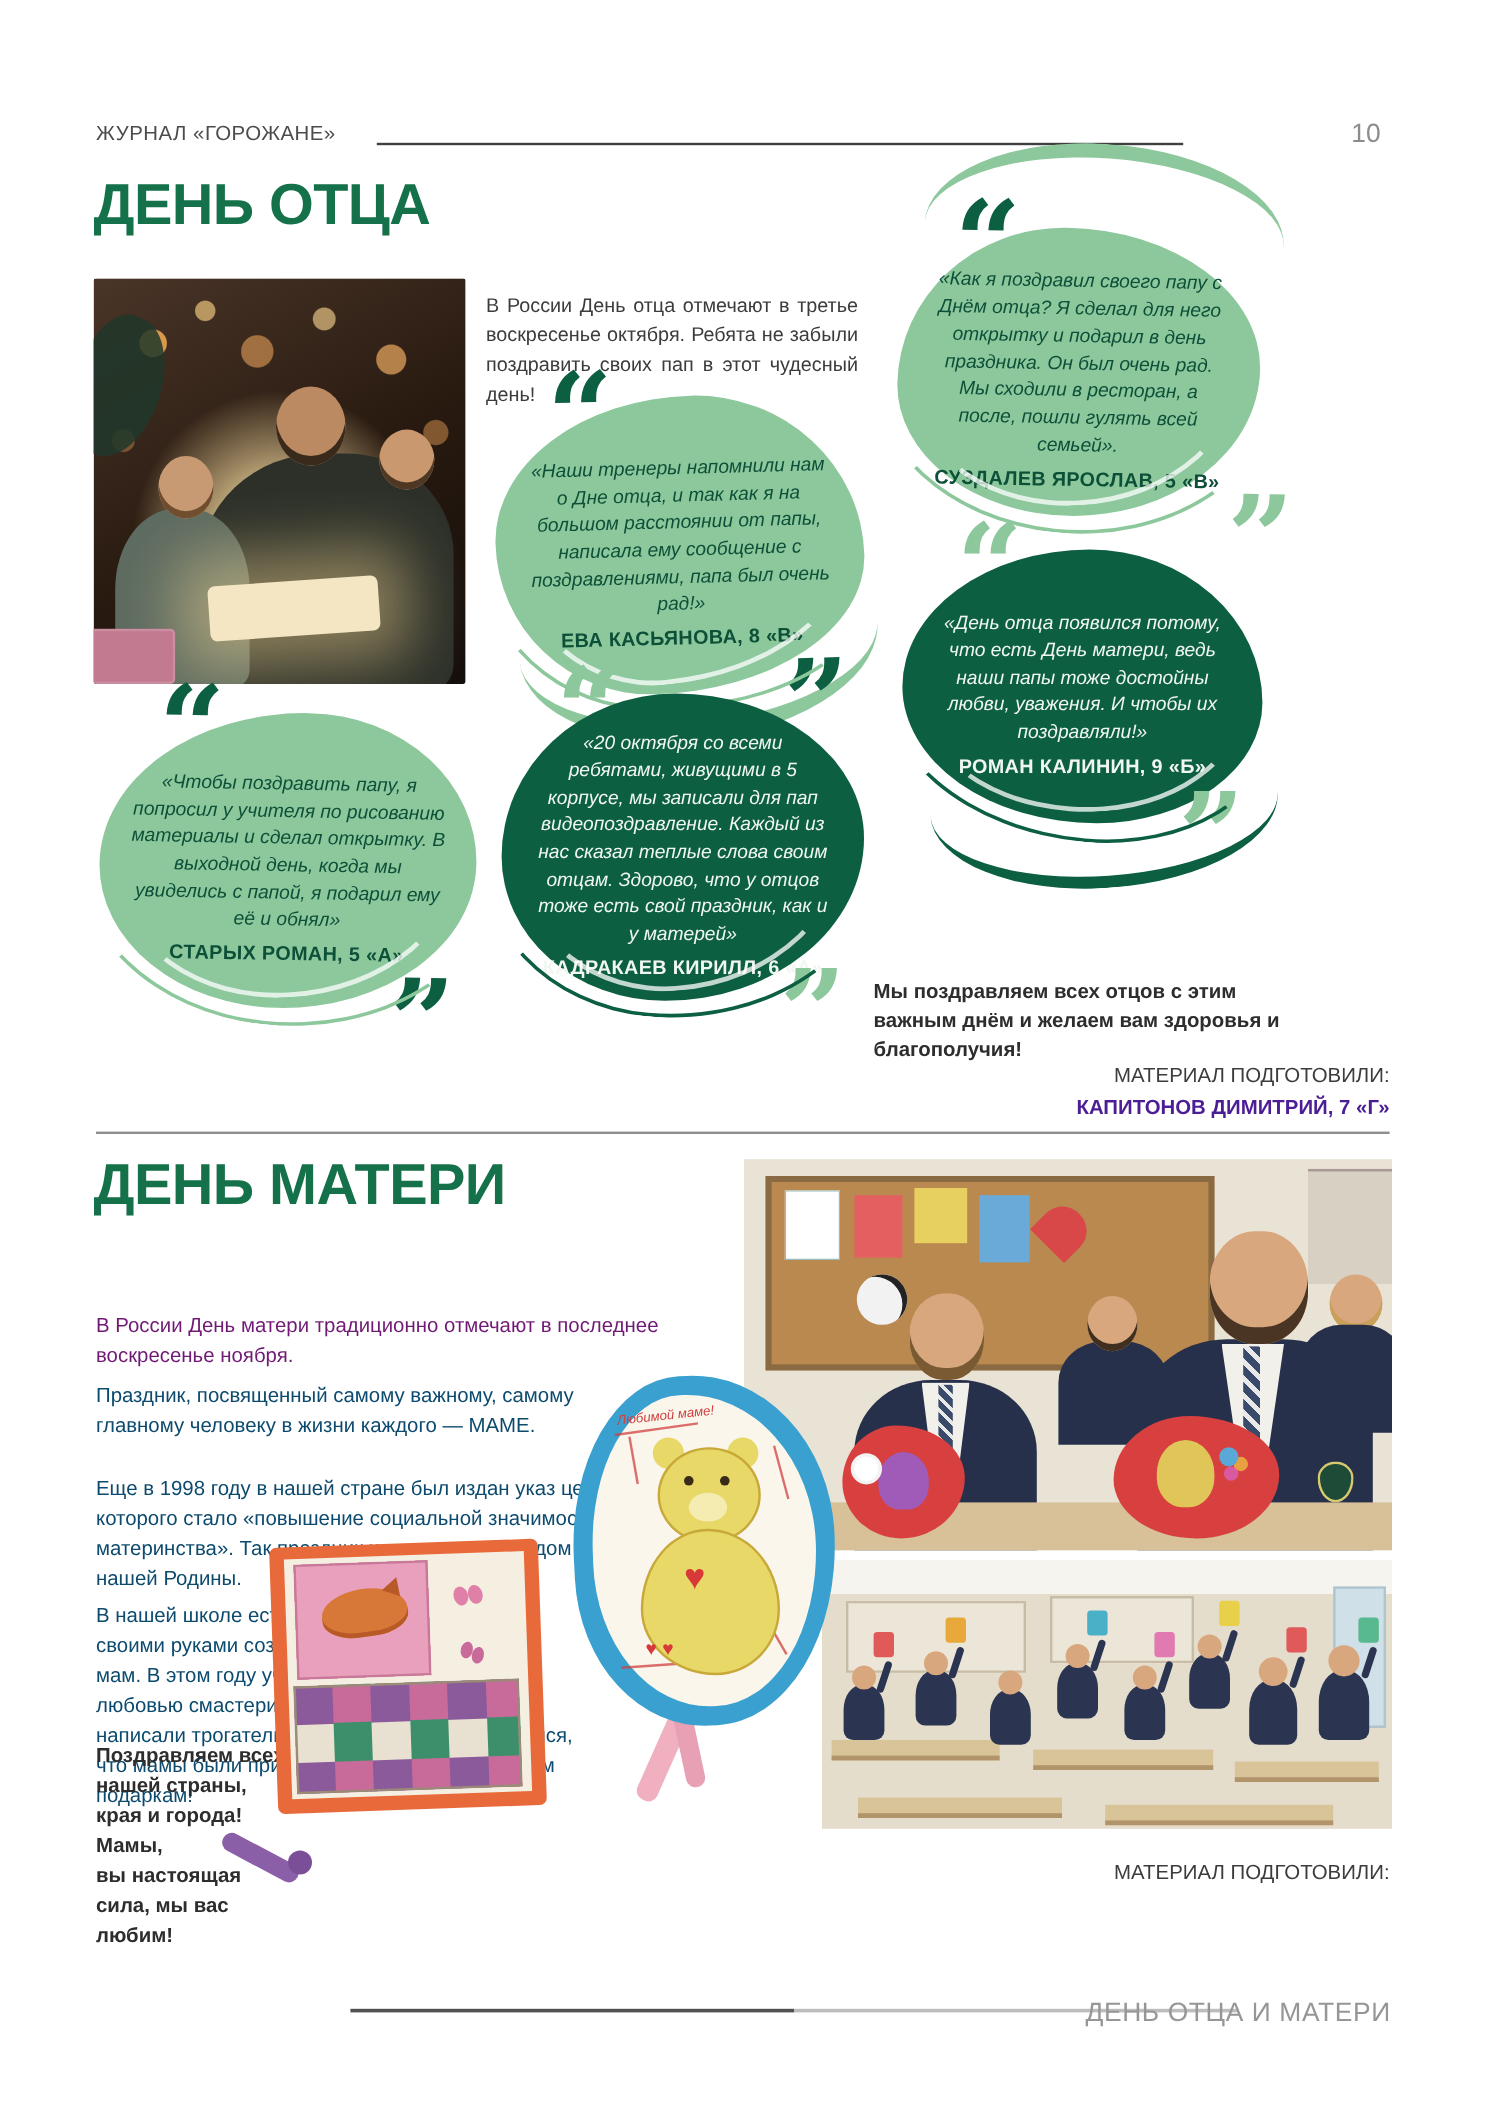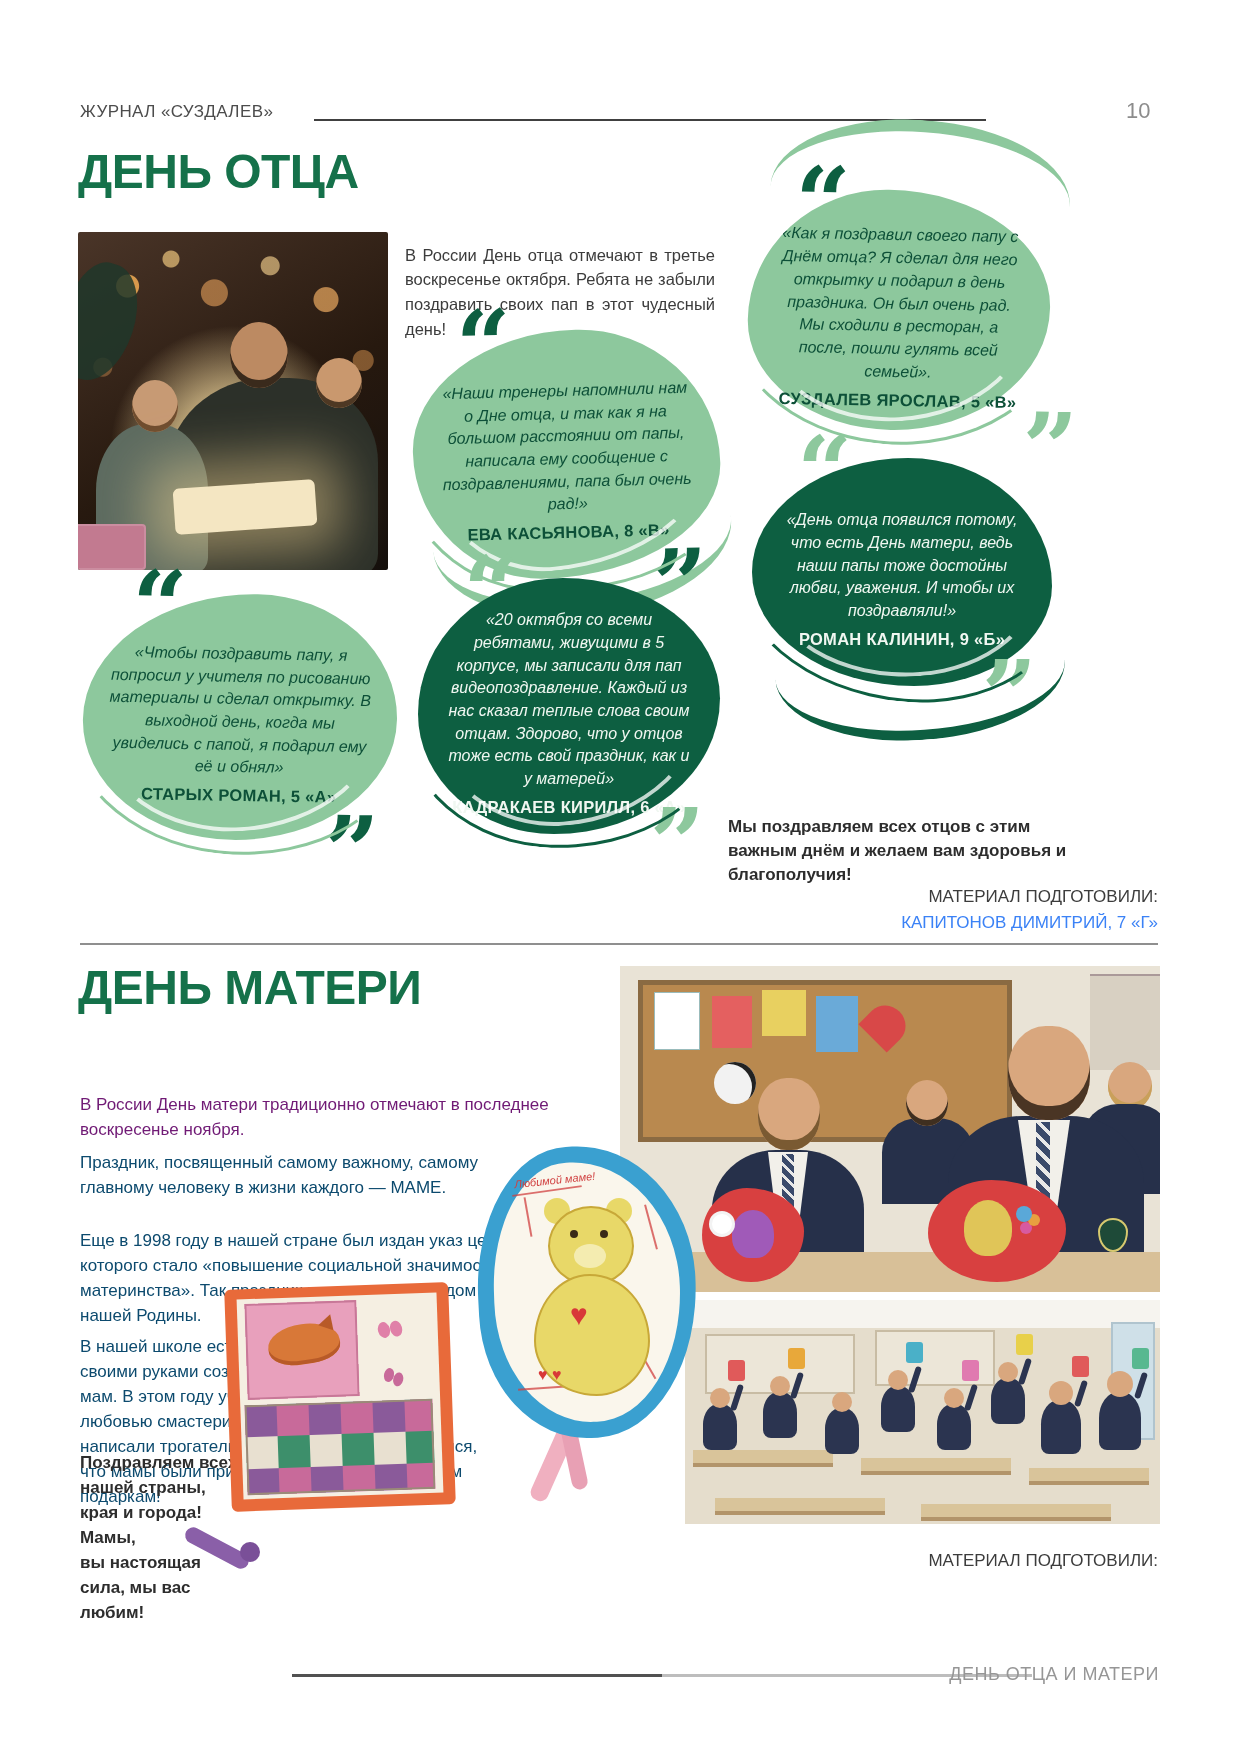--- a/index.html
+++ b/index.html
@@ -7,35 +7,35 @@
         font-family:"Liberation Sans",sans-serif;color:#3c3c3c}
 
   
   .hdr-journal{position:absolute;left:80px;top:102px;font-size:17px;color:#4c4c4c;letter-spacing:.4px}
   .hdr-rule{position:absolute;left:314px;top:119px;width:672px;height:2px;background:#404040}
   .hdr-num{position:absolute;left:1126px;top:98px;font-size:22px;color:#8c8c8c}
   .logo{position:absolute;left:76px;top:1638px;font-family:"DejaVu Serif",serif;font-style:italic;
         font-weight:bold;font-size:40px;color:#6e6e6e;letter-spacing:1px}
   .f-rule{position:absolute;left:292px;top:1674px;width:740px;height:3px;
           background:linear-gradient(90deg,#515151 0 50%,#bdbdbd 50%)}
-  .f-sec{position:absolute;right:82px;top:1664px;font-size:18px;color:#969696;letter-spacing:.5px}
+  .f-sec{position:absolute;right:82px;top:1664px;font-size:22px;color:#969696;letter-spacing:.5px}
 
   
   .sec-title{position:absolute;font-weight:bold;font-size:48px;color:#15714a;letter-spacing:-.5px}
   .t1{left:78px;top:144px}
   .t2{left:78px;top:960px}
   .divider{position:absolute;left:80px;top:943px;width:1078px;height:2px;background:#8f8f8f}
 
   
   .intro{position:absolute;left:405px;top:226px;width:310px;font-size:16.5px;line-height:1.5;
          color:#3c3c3c;text-align:justify}
   .wish{position:absolute;left:728px;top:798px;width:340px;font-size:17px;font-weight:bold;
         line-height:1.42;color:#2d2d2d}
   .credits{position:absolute;text-align:right;font-size:17px;color:#3c3c3c;line-height:1.5}
-  .credits .nm{font-weight:normal;color:#3b82f6}
+  .credits .nm{font-weight:bold;color:#4c1d95}
   .c1{left:700px;top:884px;width:458px}
   .c2{left:700px;top:1548px;width:458px}
   .mp{position:absolute;left:80px;font-size:17px;line-height:1.47;color:#0c4a6e}
   .mp1{top:1076px;width:474px;font-weight:normal;color:#701a75}
   .mp2{top:1134px;width:474px}
   .mp3{top:1212px;width:478px}
   .mp4{top:1318px;width:400px}
   .mp5{top:1434px;width:250px;font-weight:bold;color:#2d2d2d;white-space:pre-line}
 
   
@@ -88,21 +88,21 @@
   .kid .arm{position:absolute;width:6px;height:27px;background:#2b3450;border-radius:3px;top:-20px;right:-3px;transform:rotate(18deg);display:block}
   .kid .crd{position:absolute;width:17px;height:21px;border-radius:3px;top:-44px;right:-8px;display:block}
   .desk{position:absolute;height:13px;background:#d9c49a;border-bottom:4px solid #b2946a;display:block}
   .scrib{position:absolute;height:2px;background:#d04040;opacity:.75;display:block}
 </style>
 </head>
 <body>
 
 <div class="page">
 
-  <div class="hdr-journal">ЖУРНАЛ «СУЗДАЛЕВ»</div>
+  <div class="hdr-journal">ЖУРНАЛ «ГОРОЖАНЕ»</div>
   <div class="hdr-rule"></div>
   <div class="hdr-num">10</div>
 
   <div class="sec-title t1">ДЕНЬ ОТЦА</div>
 
   <div class="photo" id="f-photo">
     <span class="abs" style="left:-14px;top:30px;width:70px;height:120px;background:#20372a;border-radius:50% 60% 60% 40%;transform:rotate(18deg);opacity:.85;display:block"></span>
     <span class="abs" style="left:88px;top:146px;width:212px;height:200px;background:#2c3029;border-radius:48% 42% 12% 12%;display:block"></span>
     <span class="abs" style="left:152px;top:90px;width:58px;height:66px;background:#bc8a62;border-radius:50%;box-shadow:0 -8px 0 0 #3a2a1c inset;display:block"></span>
     <span class="abs" style="left:18px;top:192px;width:112px;height:148px;background:#5d6b60;border-radius:45% 45% 10% 10%;display:block"></span>

